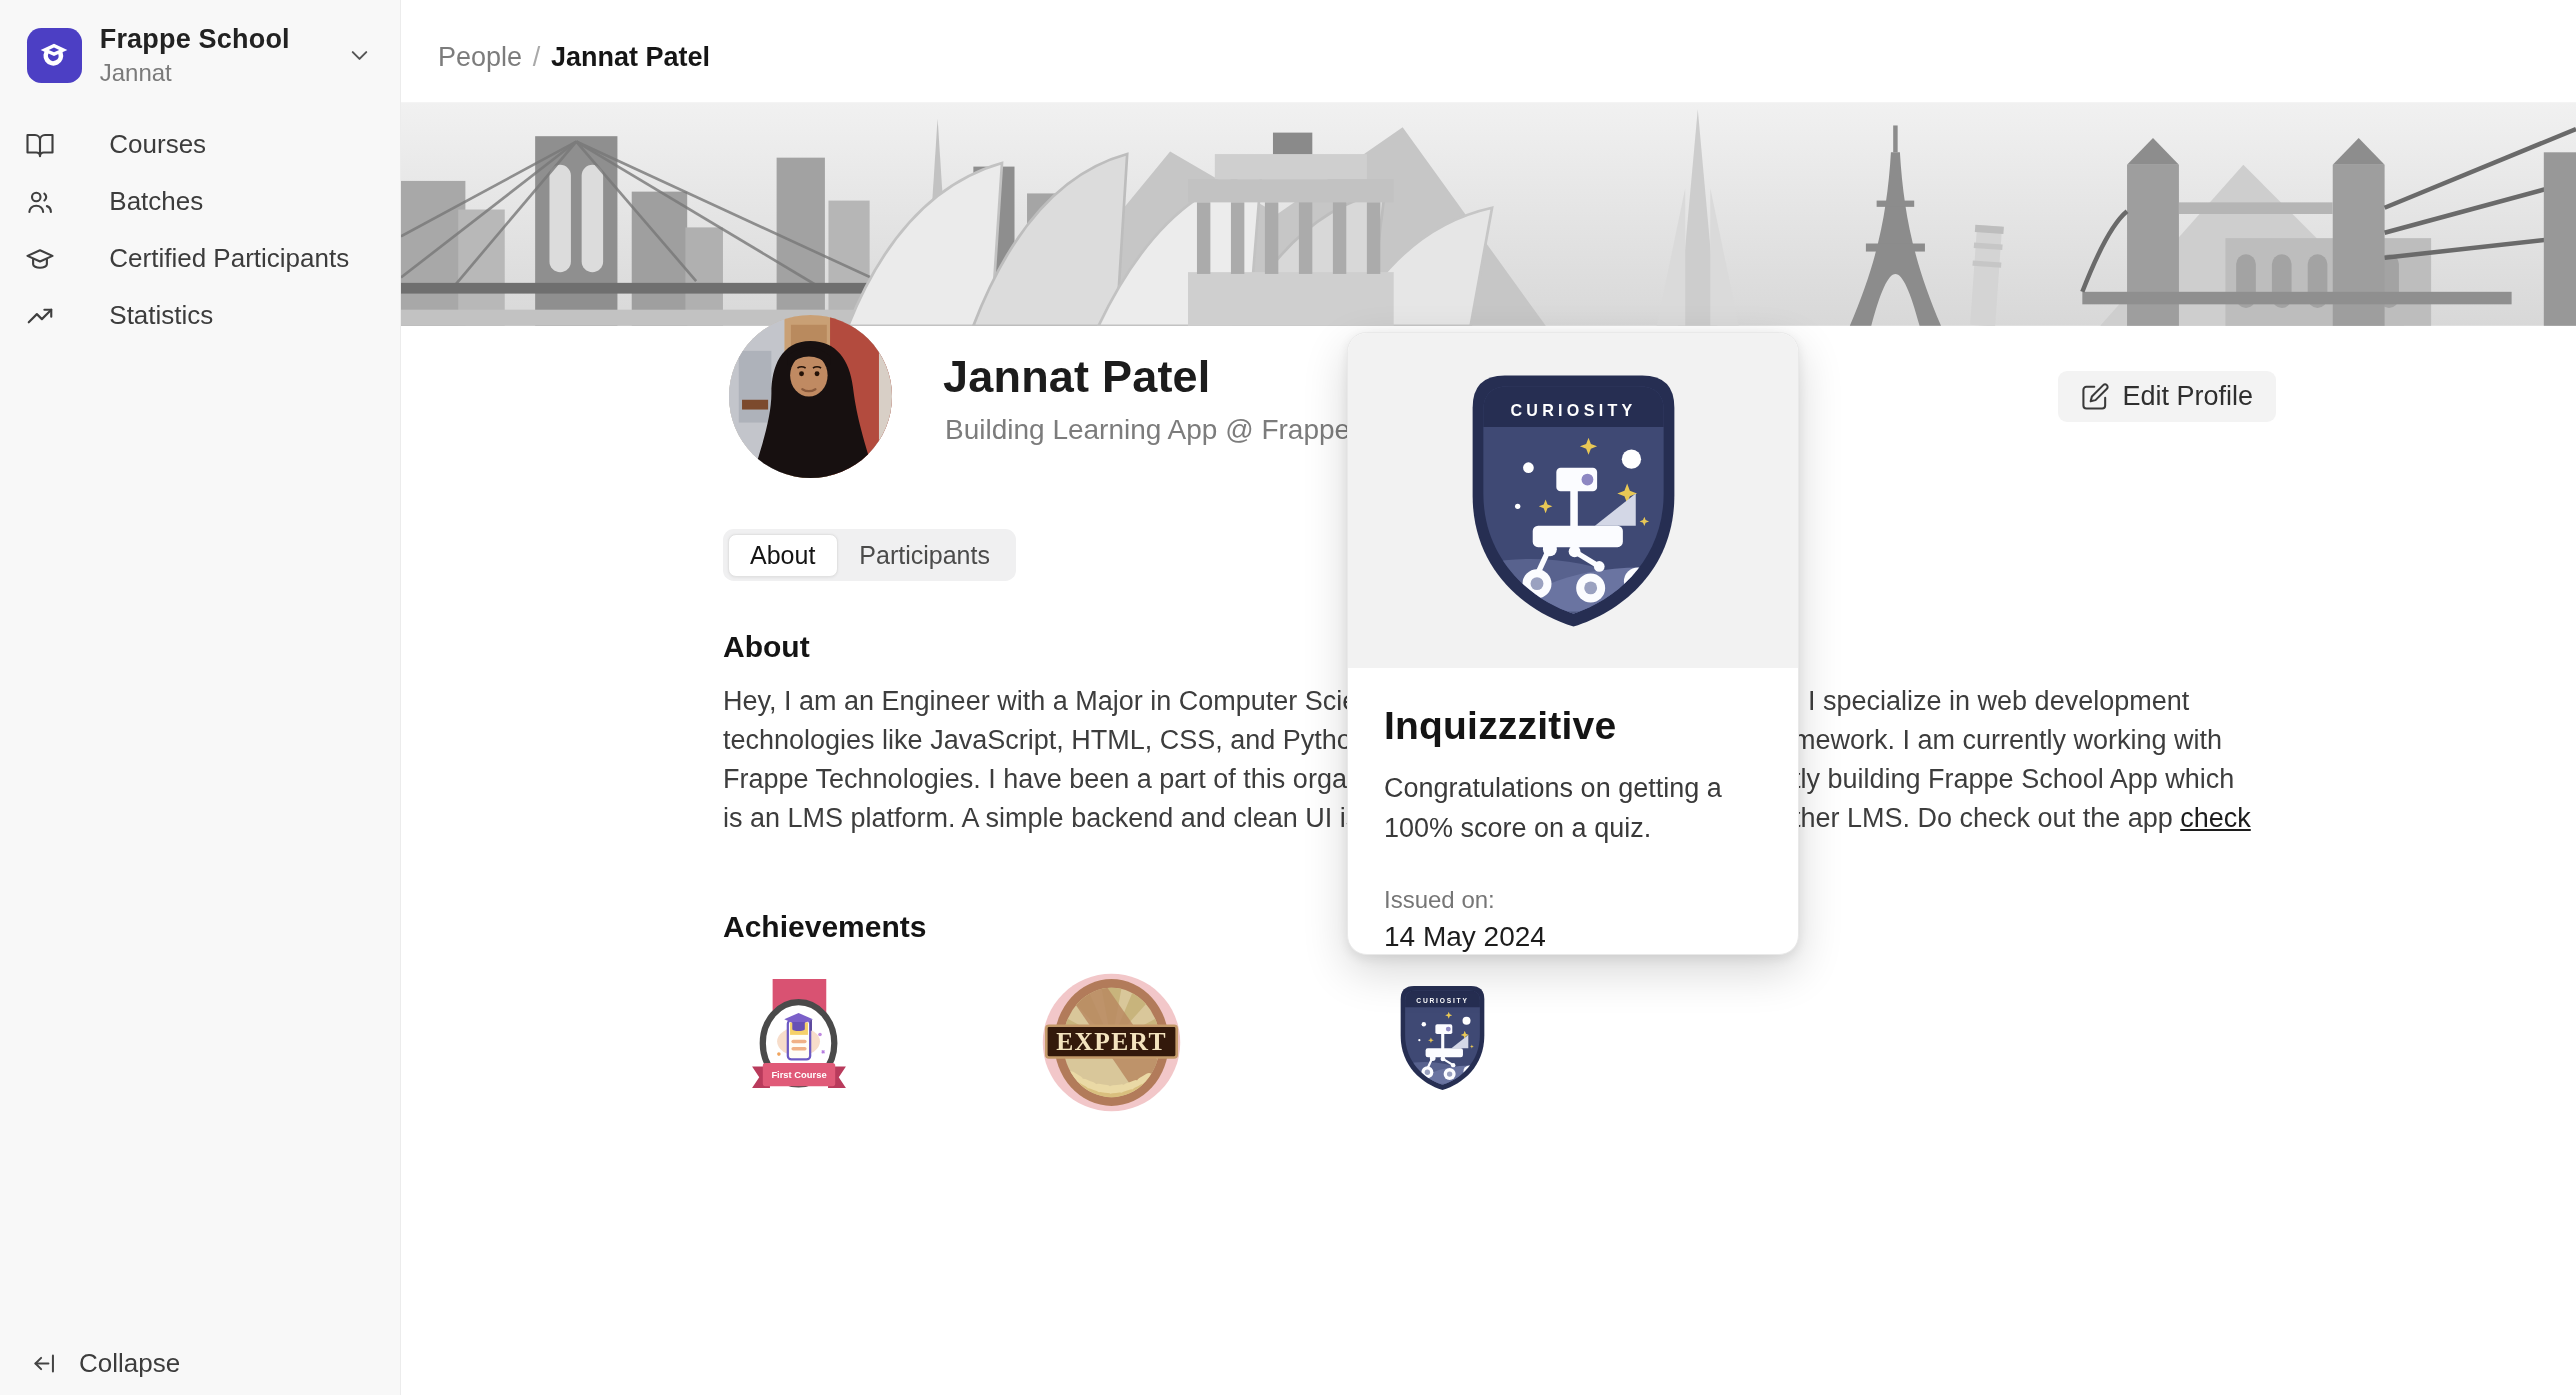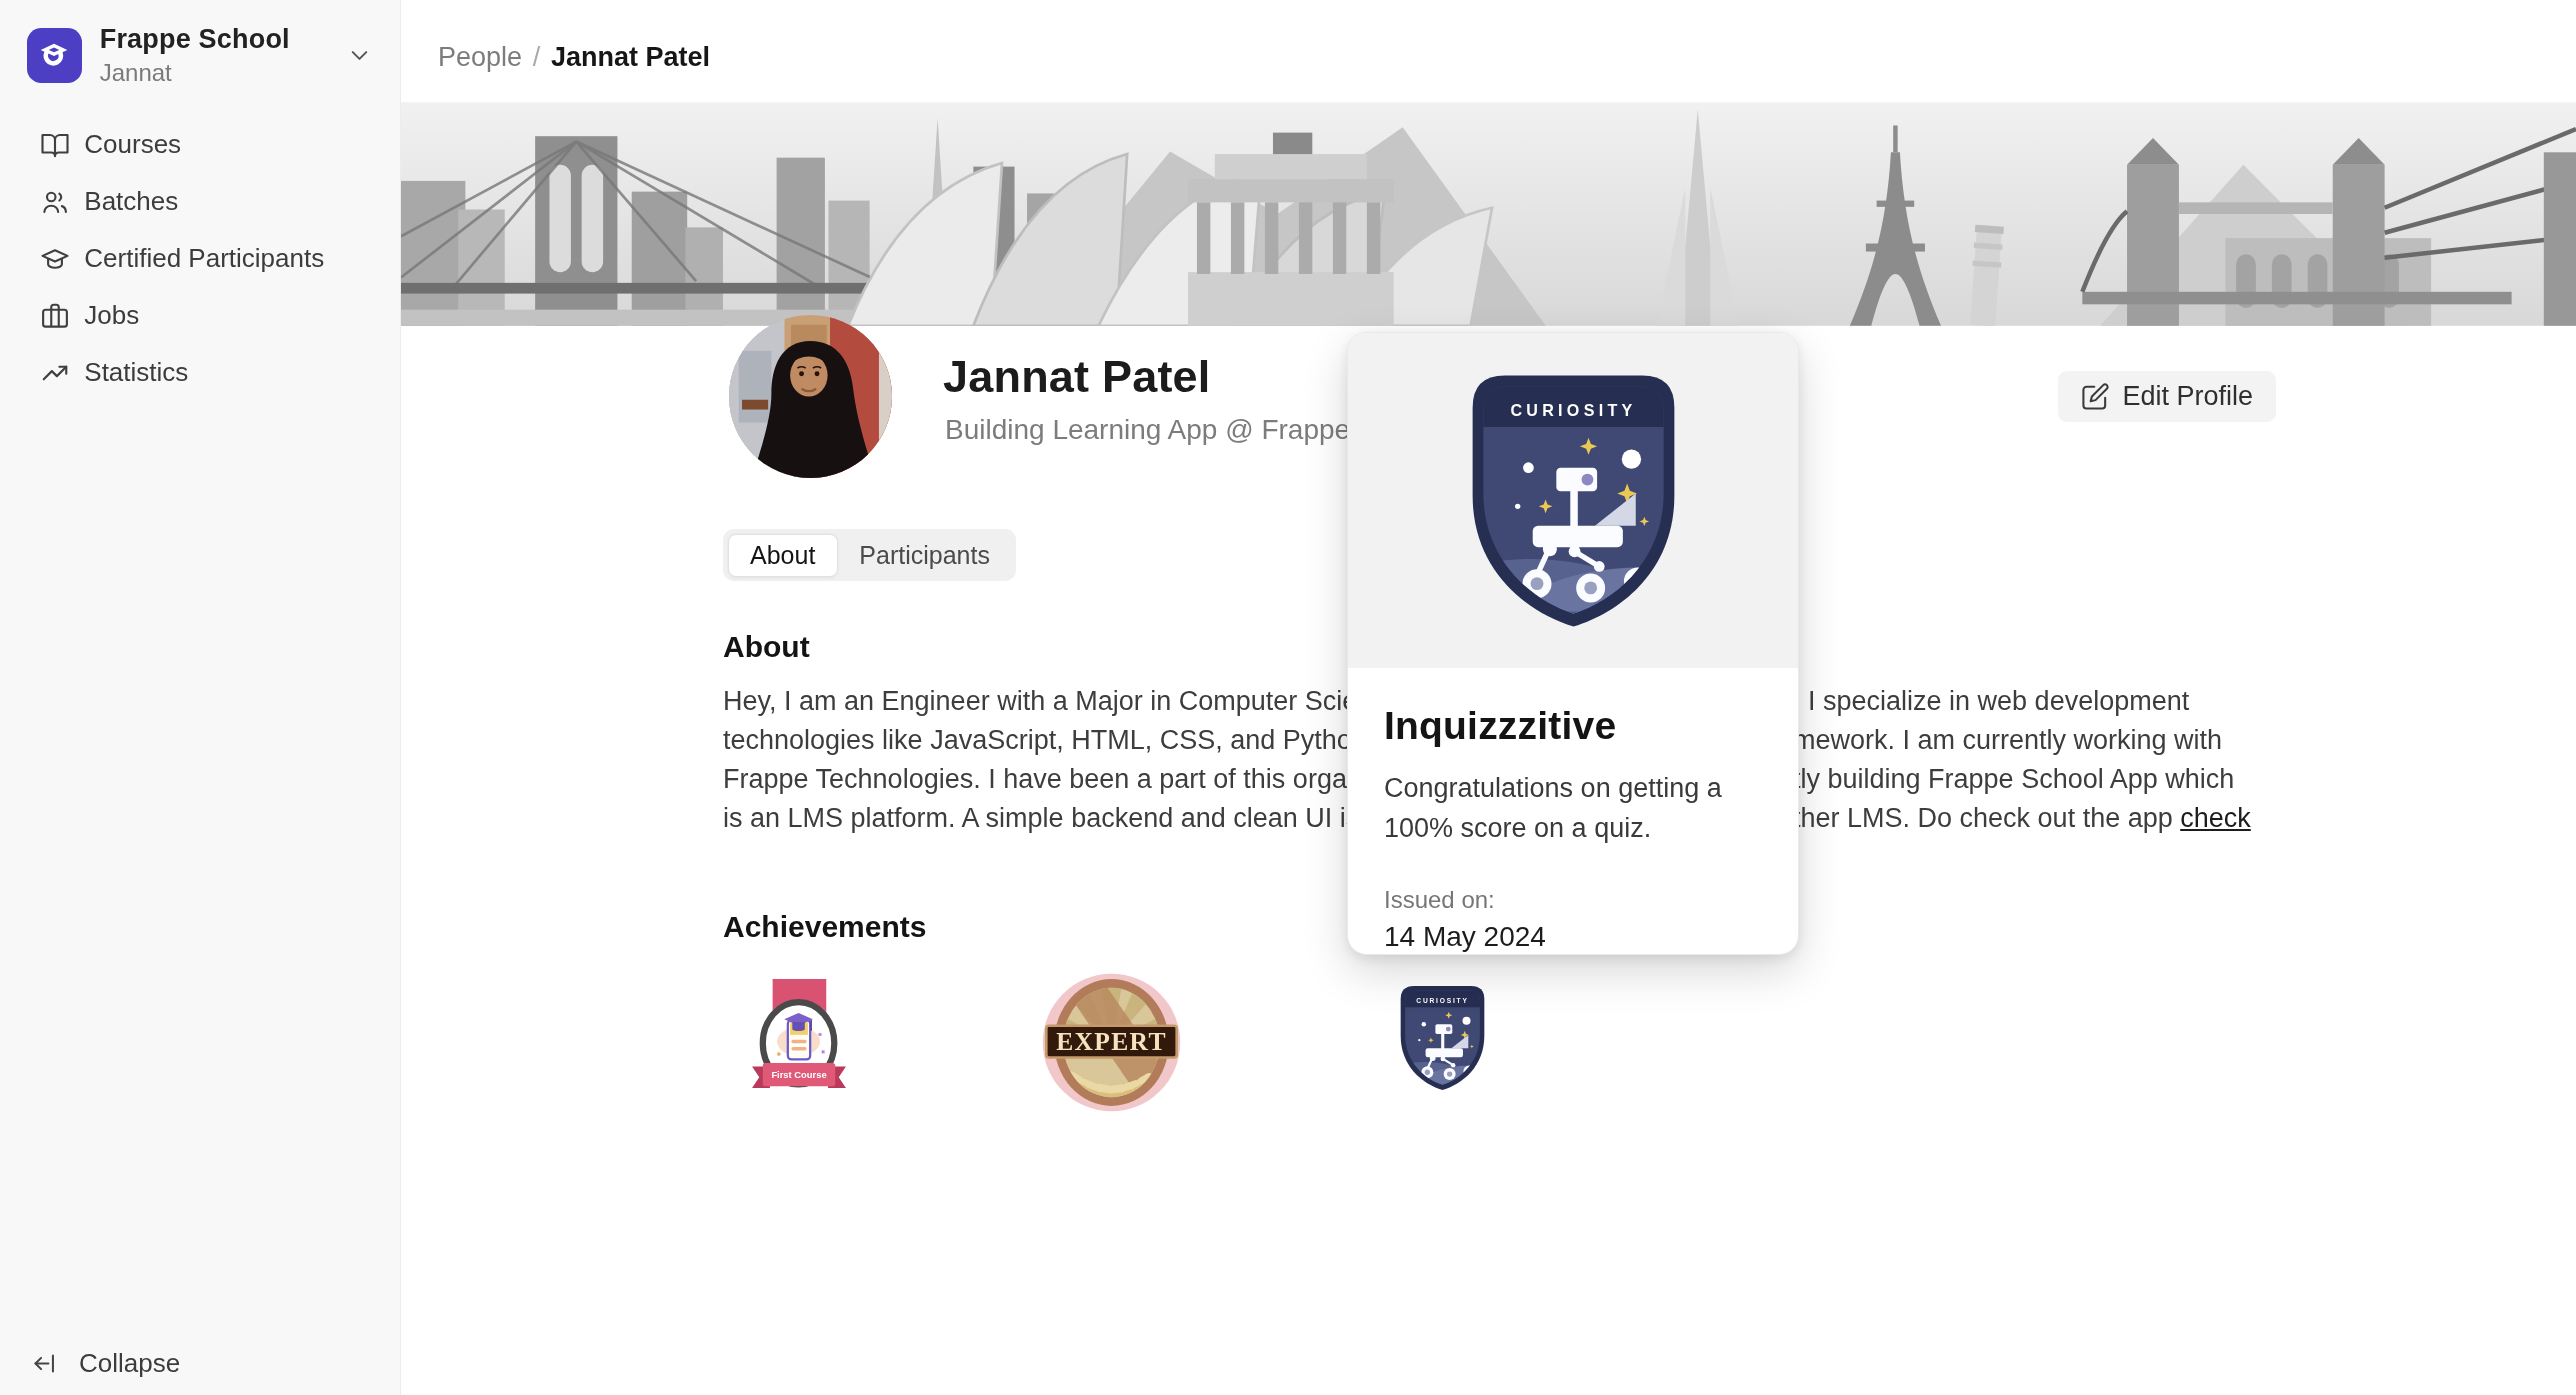--- a/index.html
+++ b/index.html
@@ -12,22 +12,22 @@
     background:#f8f8f8; border-right:0.9px solid #ececec; }
   .brand { position:absolute; left:16px; top:16px; width:369px; height:79px;
     display:flex; align-items:center; border-radius:10.7px; cursor:pointer; }
   .brand-logo { width:55px; height:55px; border-radius:14.3px; background:#4c3fc4;
     margin-left:10.7px; display:flex; align-items:center; justify-content:center; flex:0 0 auto; }
   .brand-text { margin-left:18px; flex:1; }
   .brand-title { font-size:27px; font-weight:700; color:#222; letter-spacing:0.2px; }
   .brand-sub { font-size:24px; color:#7a7a7a; margin-top:3.6px; }
   .brand-chevron { margin-right:12.5px; flex:0 0 auto; }
   .nav { position:absolute; left:0; top:116px; width:401px; }
-  .nav-item { height:57px; display:flex; align-items:center; padding-left:40px;
-    cursor:pointer; }
+  .nav-item { height:57px; display:flex; align-items:center; padding-left:25px;
+    cursor:pointer;gap:40px; }
   .nav-icon { width:30px; height:30px; margin-right:14.3px; flex:0 0 auto; }
   .nav-label { font-size:26px; color:#3c3c3c; }
   .collapse-btn { position:absolute; left:21.5px; bottom:9px; display:flex;
     align-items:center; cursor:pointer; padding:7.2px 9px; border-radius:7.2px; }
   .collapse-label { font-size:26px; color:#3c3c3c; margin-left:21.5px; }
 
   
   .main { position:absolute; left:401px; top:13px; width:2175px; height:1395px; background:#fff; }
   .topbar { position:absolute; left:0; top:0; width:2175px; height:89px;
     display:flex; align-items:center; padding-left:37px; background:#fff; }
@@ -172,27 +172,20 @@
       </div>
       <div class="nav-item">
         <svg class="nav-icon" viewBox="0 0 24 24">
           <path d="M22 9.5 12 5 2 9.5l10 4.5 10-4.5z" fill="none" stroke="#3f3f3f" stroke-width="1.7" stroke-linejoin="round"></path>
           <path d="M6.5 12v4.2c0 1.6 2.5 2.8 5.5 2.8s5.5-1.2 5.5-2.8V12" fill="none" stroke="#3f3f3f" stroke-width="1.7" stroke-linecap="round"></path>
         </svg>
         <span class="nav-label">Certified Participants</span>
       </div>
       <div class="nav-item">
         <svg class="nav-icon" viewBox="0 0 24 24">
-          <rect x="2.5" y="7" width="19" height="13.5" rx="2" fill="none" stroke="#3f3f3f" stroke-width="1.7"></rect>
-          <path d="M9 7V5a2 2 0 0 1 2-2h2a2 2 0 0 1 2 2v2 M9 7v13.5 M15 7v13.5" fill="none" stroke="#3f3f3f" stroke-width="1.7"></path>
-        </svg>
-        <span class="nav-label">Jobs</span>
-      </div>
-      <div class="nav-item">
-        <svg class="nav-icon" viewBox="0 0 24 24">
           <polyline points="3,17 9.5,10.5 13.5,14.5 21,7" fill="none" stroke="#3f3f3f" stroke-width="1.7" stroke-linecap="round" stroke-linejoin="round"></polyline>
           <polyline points="15.5,7 21,7 21,12.5" fill="none" stroke="#3f3f3f" stroke-width="1.7" stroke-linecap="round" stroke-linejoin="round"></polyline>
         </svg>
         <span class="nav-label">Statistics</span>
       </div>
     </nav>
 
     <div class="collapse-btn">
       <svg width="27" height="27" viewBox="0 0 24 24">
         <line x1="4" y1="12" x2="15.5" y2="12" stroke="#444" stroke-width="1.8" stroke-linecap="round"></line>

